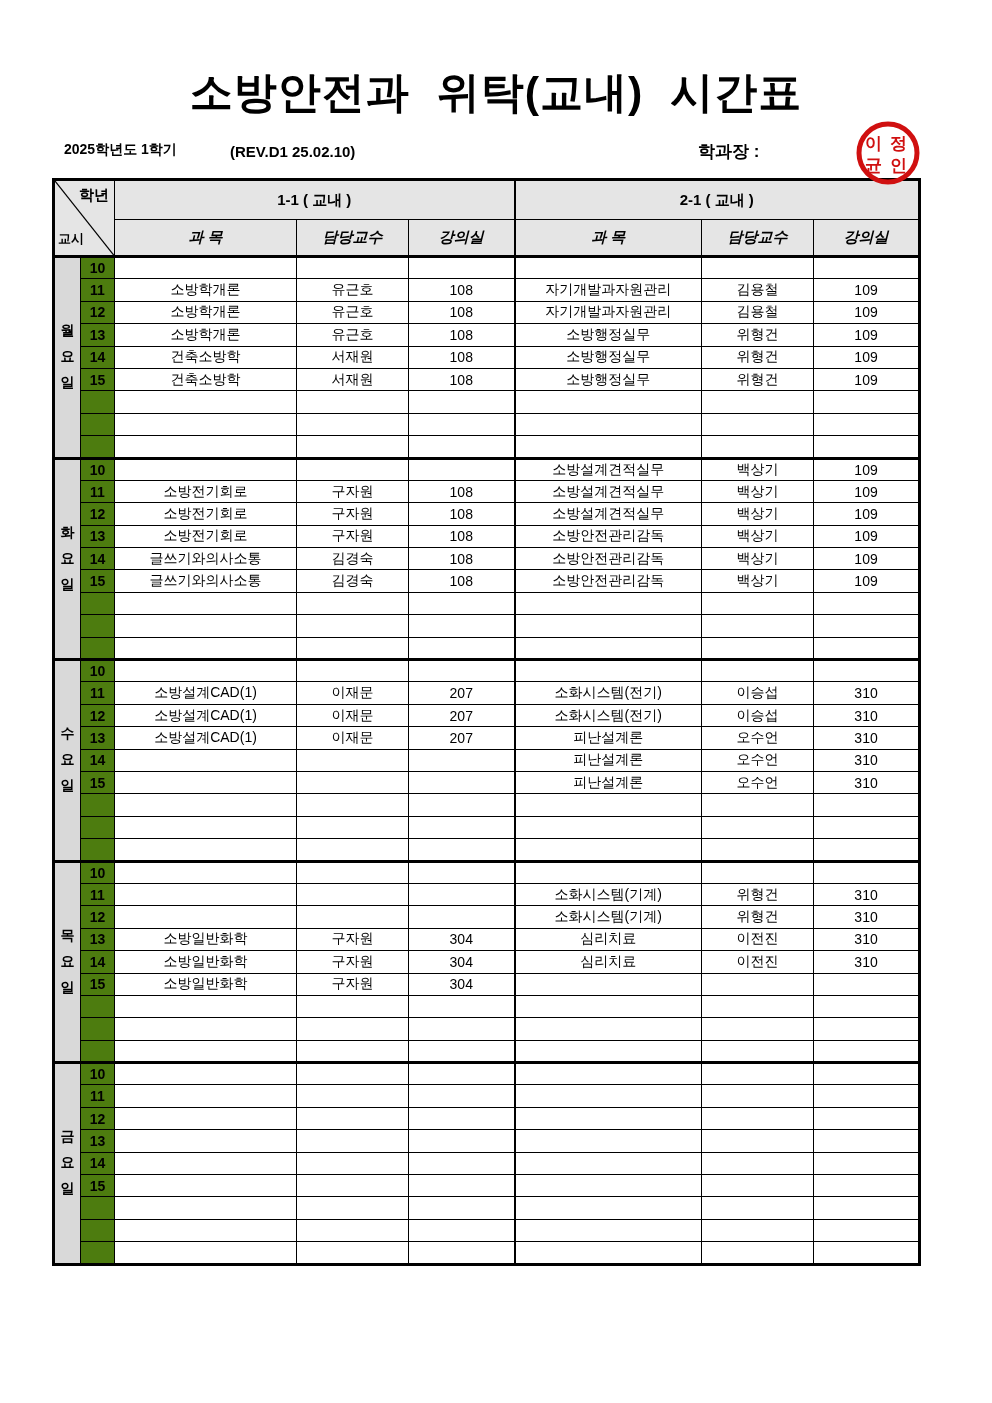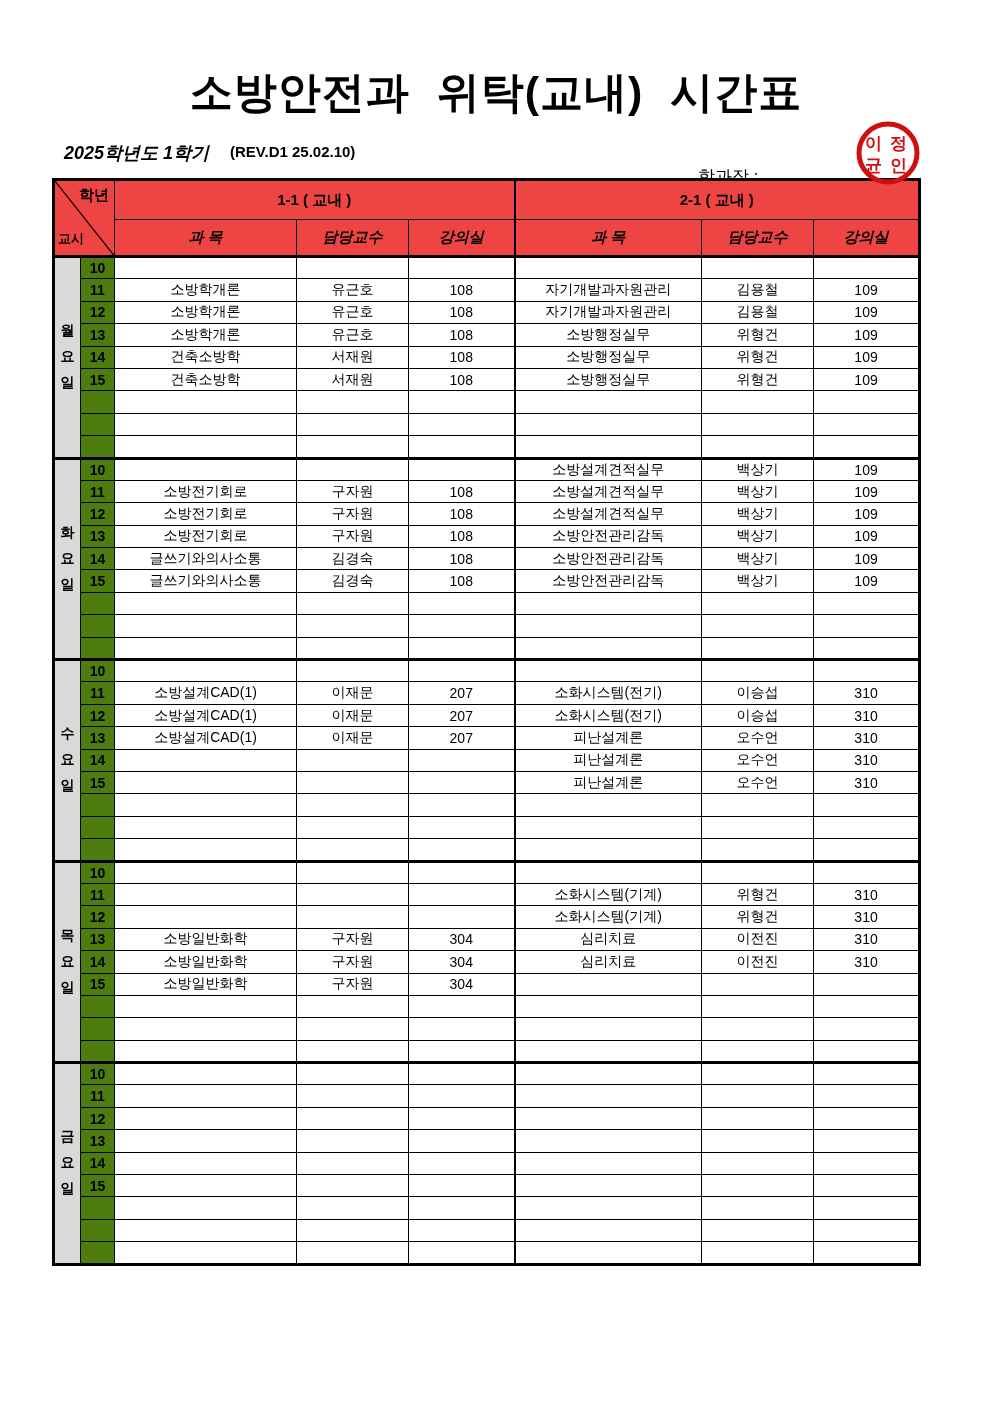--- a/index.html
+++ b/index.html
@@ -1,33 +1,33 @@
 <!DOCTYPE html>
 <html><head>
 <meta charset="utf-8">
 <style>
   html,body{margin:0;padding:0;background:#ffffff;}
   .page{position:relative;width:992px;height:1270px;background:#ffffff;overflow:hidden;
         font-family:"Liberation Sans",sans-serif;color:#000;}
   .title{position:absolute;top:64px;left:0;width:100%;text-align:center;
          font-size:43px;font-weight:800;letter-spacing:1px;word-spacing:14px;}
-  .meta-term{position:absolute;top:141px;left:64px;font-size:18px;font-weight:bold;font-style:italic;}
+  .meta-term{position:absolute;top:141px;left:64px;font-size:14px;font-weight:bold;}
   .meta-rev{position:absolute;top:143px;left:230px;font-size:15px;font-weight:bold;}
-  .head-label{position:absolute;top:140px;left:698px;font-size:17px;font-weight:normal;margin-top:25px;}
+  .head-label{position:absolute;top:140px;left:698px;font-size:17px;font-weight:bold;}
   .sign-line{position:absolute;top:138px;left:757px;width:162px;height:25px;
              border-bottom:2px solid #000;text-align:center;font-size:17px;
              font-weight:bold;letter-spacing:5px;margin-top:46px;}
   .stamp{position:absolute;left:854px;top:119px;width:68px;height:68px;z-index:5;}
 
   .tt{position:absolute;left:52px;top:178px;width:866px;border-collapse:collapse;
       table-layout:fixed;border:3px solid #000;}
   .tt th,.tt td{border:1px solid #000;padding:0;text-align:center;vertical-align:middle;
       font-size:14px;overflow:hidden;white-space:nowrap;}
   .tt thead{border-bottom:3px solid #000;}
-  .tt thead th{background:#ef4444;font-weight:bold;font-size:15px;}
+  .tt thead th{background:#e5e5e5;font-weight:bold;font-size:15px;}
   .tt tbody{border-bottom:3px solid #000;}
   .tt tbody tr{height:22.4px;}
   tr.h1{height:40px;} tr.h2{height:37px;font-style:italic;}
   .corner{position:relative;background:#d9d9d9;border-right:3px solid #000;}
   .corner svg{position:absolute;left:0;top:0;}
   .corner .lab-top{position:absolute;top:5px;right:5px;font-size:15px;font-weight:bold;}
   .corner .lab-bot{position:absolute;bottom:7px;left:3px;font-size:13px;font-weight:bold;}
   .subj-head{white-space:pre;}
   .day{background:#d9d9d9;font-weight:bold;font-size:15px;}
   .day div{line-height:1.85;}

